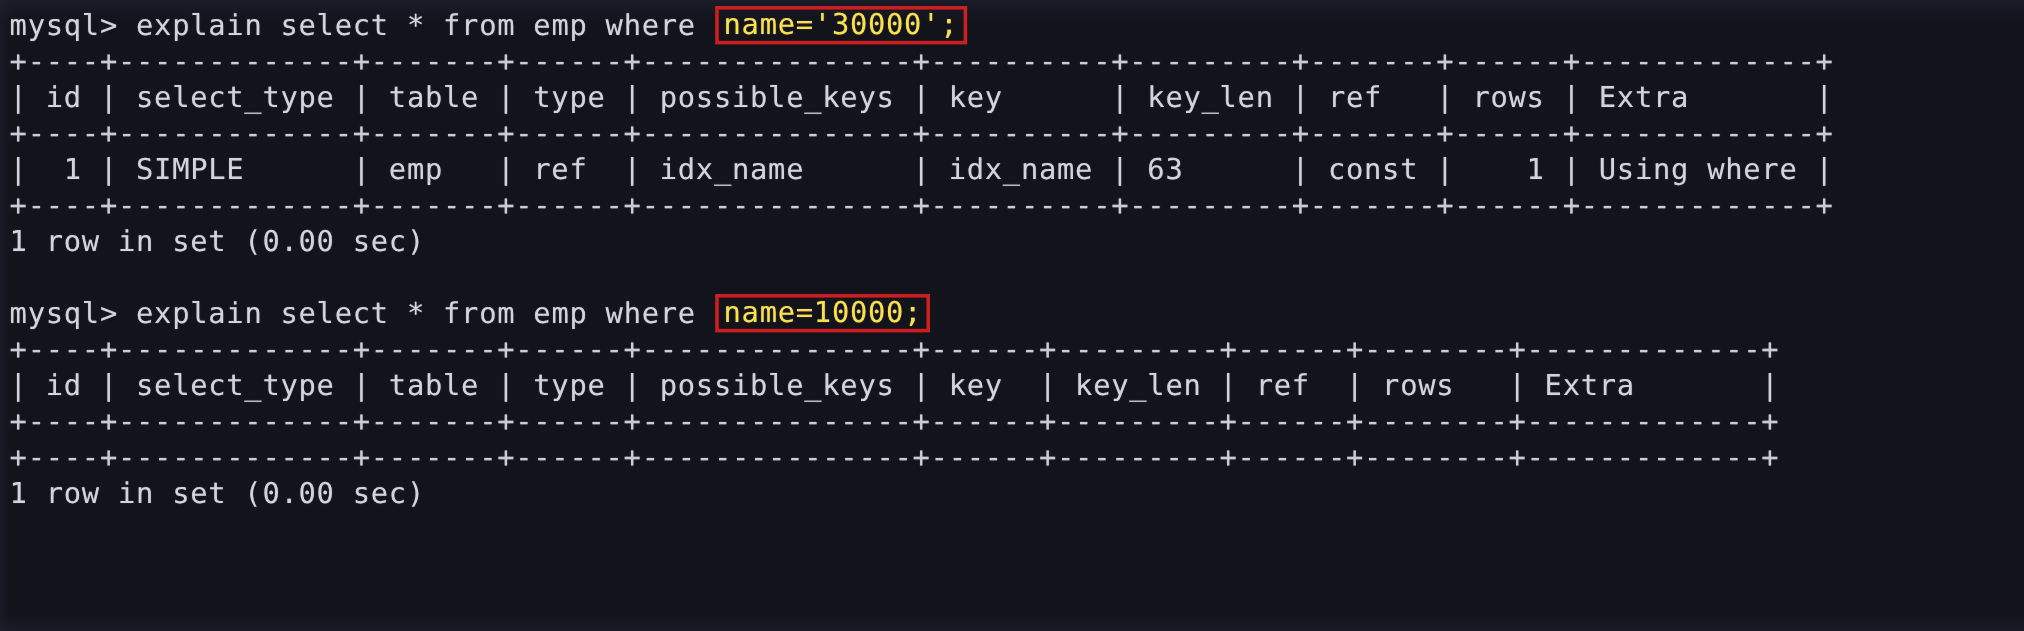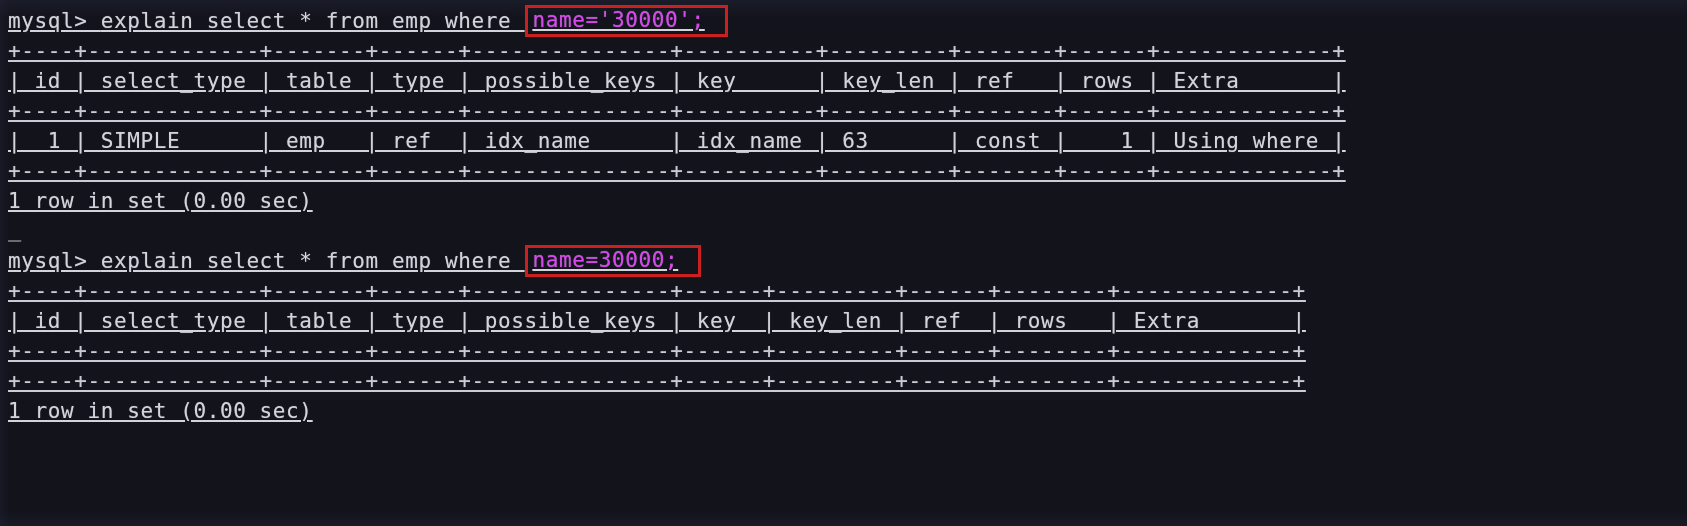--- a/index.html
+++ b/index.html
@@ -29,47 +29,46 @@
     inset: 0;
     pointer-events: none;
     background:
       linear-gradient(to bottom, rgba(40,44,66,0.35) 0px, rgba(18,19,27,0) 18px),
       linear-gradient(to top, rgba(40,44,66,0.30) 0px, rgba(18,19,27,0) 14px),
       linear-gradient(to right, rgba(40,44,66,0.25) 0px, rgba(18,19,27,0) 10px);
   }
   .line {
     position: relative;
     white-space: pre;
-    font-size: 21px;
+    font-size: 24px;
     line-height: 30px;
     letter-spacing: 0.6px;
     color: #d2d4dc;
     text-shadow: 0 0 1px rgba(210,212,220,0.45);
     height: 30px;
-    text-decoration: underline;
   }
   .line.blank {
     color: transparent;
   }
   .rule {
     color: #c9ccd6;
   }
   .prompt-line {
     display: flex;
     align-items: center;
     white-space: pre;
   }
   .hl {
     display: inline-block;
     border: 3px solid #cc1f1f;
-    padding: 0px 20px 1px 4px;
+    padding: 0px 4px 1px 4px;
     margin-left: 1px;
     line-height: 25px;
     box-sizing: border-box;
-    color: #d946ef;
+    color: #fde047;
   }
   .seg {
     white-space: pre;
   }
 </style>
 </head>
 <body>
 
 <div id="terminal">
 
@@ -79,21 +78,21 @@
   <div class="line rule">+----+-------------+-------+------+---------------+----------+---------+-------+------+-------------+</div>
   <div class="line">| id | select_type | table | type | possible_keys | key      | key_len | ref   | rows | Extra       |</div>
   <div class="line rule">+----+-------------+-------+------+---------------+----------+---------+-------+------+-------------+</div>
   <div class="line">|  1 | SIMPLE      | emp   | ref  | idx_name      | idx_name | 63      | const |    1 | Using where |</div>
   <div class="line rule">+----+-------------+-------+------+---------------+----------+---------+-------+------+-------------+</div>
   <div class="line">1 row in set (0.00 sec)</div>
 
   <div class="line blank">&nbsp;</div>
 
   <div class="line prompt-line">
-    <span class="seg">mysql&gt; </span><span class="seg">explain select * from emp where </span><span class="hl">name=30000;</span>
+    <span class="seg">mysql&gt; </span><span class="seg">explain select * from emp where </span><span class="hl">name=10000;</span>
   </div>
   <div class="line rule">+----+-------------+-------+------+---------------+------+---------+------+--------+-------------+</div>
   <div class="line">| id | select_type | table | type | possible_keys | key  | key_len | ref  | rows   | Extra       |</div>
   <div class="line rule">+----+-------------+-------+------+---------------+------+---------+------+--------+-------------+</div>
   <div class="line rule">+----+-------------+-------+------+---------------+------+---------+------+--------+-------------+</div>
   <div class="line">1 row in set (0.00 sec)</div>
 
 </div>
 
 </body></html>

